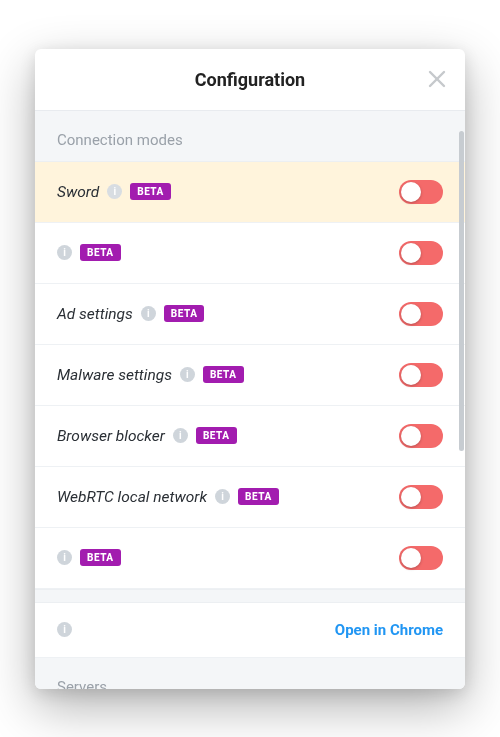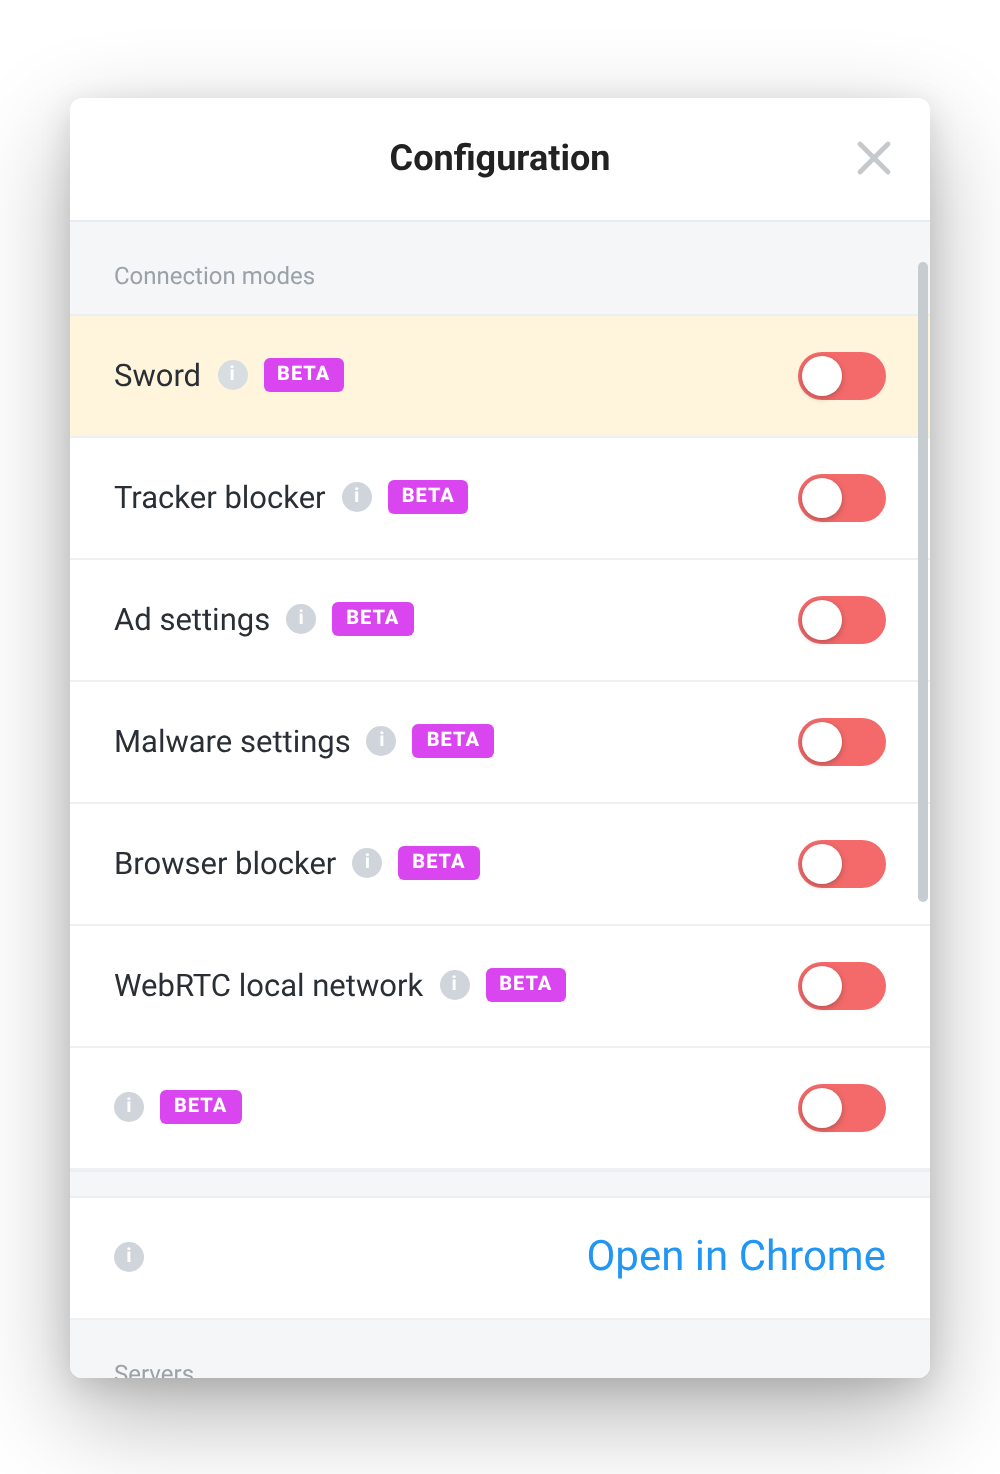--- a/index.html
+++ b/index.html
@@ -36,49 +36,49 @@
       width: 20px; height: 20px; cursor: pointer;
       color: #c6c9cc;
     }
     .close-btn svg { display: block; }
     .scroll {
       flex: 1; overflow-y: auto;
     }
     .section-header {
       background: #f4f6f8;
       padding: 20px 22px 12px;
-      font-size: 12px;
+      font-size: 15px;
       color: #9aa1a9;
       border-bottom: 1px solid #eceff2;
     }
     .row {
       display: flex; align-items: center;
       padding: 18px 22px;
       border-bottom: 1px solid #eef1f4;
       background: #fff;
     }
     .row.highlight {
       background: #fff4dc;
     }
     .row .label {
-      font-size: 15.5px; color: #2a2f35;
+      font-size: 15.5px; color: #2a2f35; font-style: italic;
     }
     .row .left { display: flex; align-items: center; gap: 8px; flex: 1; }
     .info-icon {
       width: 15px; height: 15px; border-radius: 50%;
       background: #cfd5db;
       color: #fff;
       font-size: 10px; font-weight: 700;
       display: inline-flex; align-items: center; justify-content: center;
       font-style: normal;
       line-height: 1;
     }
     .info-icon.dim { background: #d8dde2; }
     .badge-beta {
-      background: #d946ef;
+      background: #a21caf;
       color: #fff;
       font-size: 10px;
       font-weight: 800;
       letter-spacing: 0.5px;
       padding: 3px 7px;
       border-radius: 3px;
     }
     .toggle {
       width: 44px; height: 24px; border-radius: 12px;
       position: relative; cursor: pointer;
@@ -92,22 +92,22 @@
     }
     .toggle.on { background: #f46a6a; }
     .toggle.on .knob { left: 2px; }
     
     .toggle.on { background: linear-gradient(to right, #fff 0 50%, #f46a6a 50% 100%); background: #f46a6a; }
     .toggle.on .knob { left: 2px; }
     
 
     .link-action {
       color: #2196f3;
-      font-size: 21px;
-      font-weight: 400;
+      font-size: 15px;
+      font-weight: 700;
       cursor: pointer;
     }
     .spacer-row {
       background: #f4f6f8;
       height: 14px;
       border-bottom: 1px solid #eceff2;
       border-top: 1px solid #eceff2;
     }
     
     .fake-scrollbar {
@@ -144,21 +144,20 @@
           <span class="info-icon dim">i</span>
           <span class="badge-beta">BETA</span>
         </div>
         <div class="toggle on">
             <div class="knob"></div>
           </div>
       </div>
 
       <div class="row">
         <div class="left">
-          <span class="label">Tracker blocker</span>
           <span class="info-icon">i</span>
           <span class="badge-beta">BETA</span>
         </div>
         <div class="toggle on">
             <div class="knob"></div>
           </div>
       </div>
 
       <div class="row">
         <div class="left">

